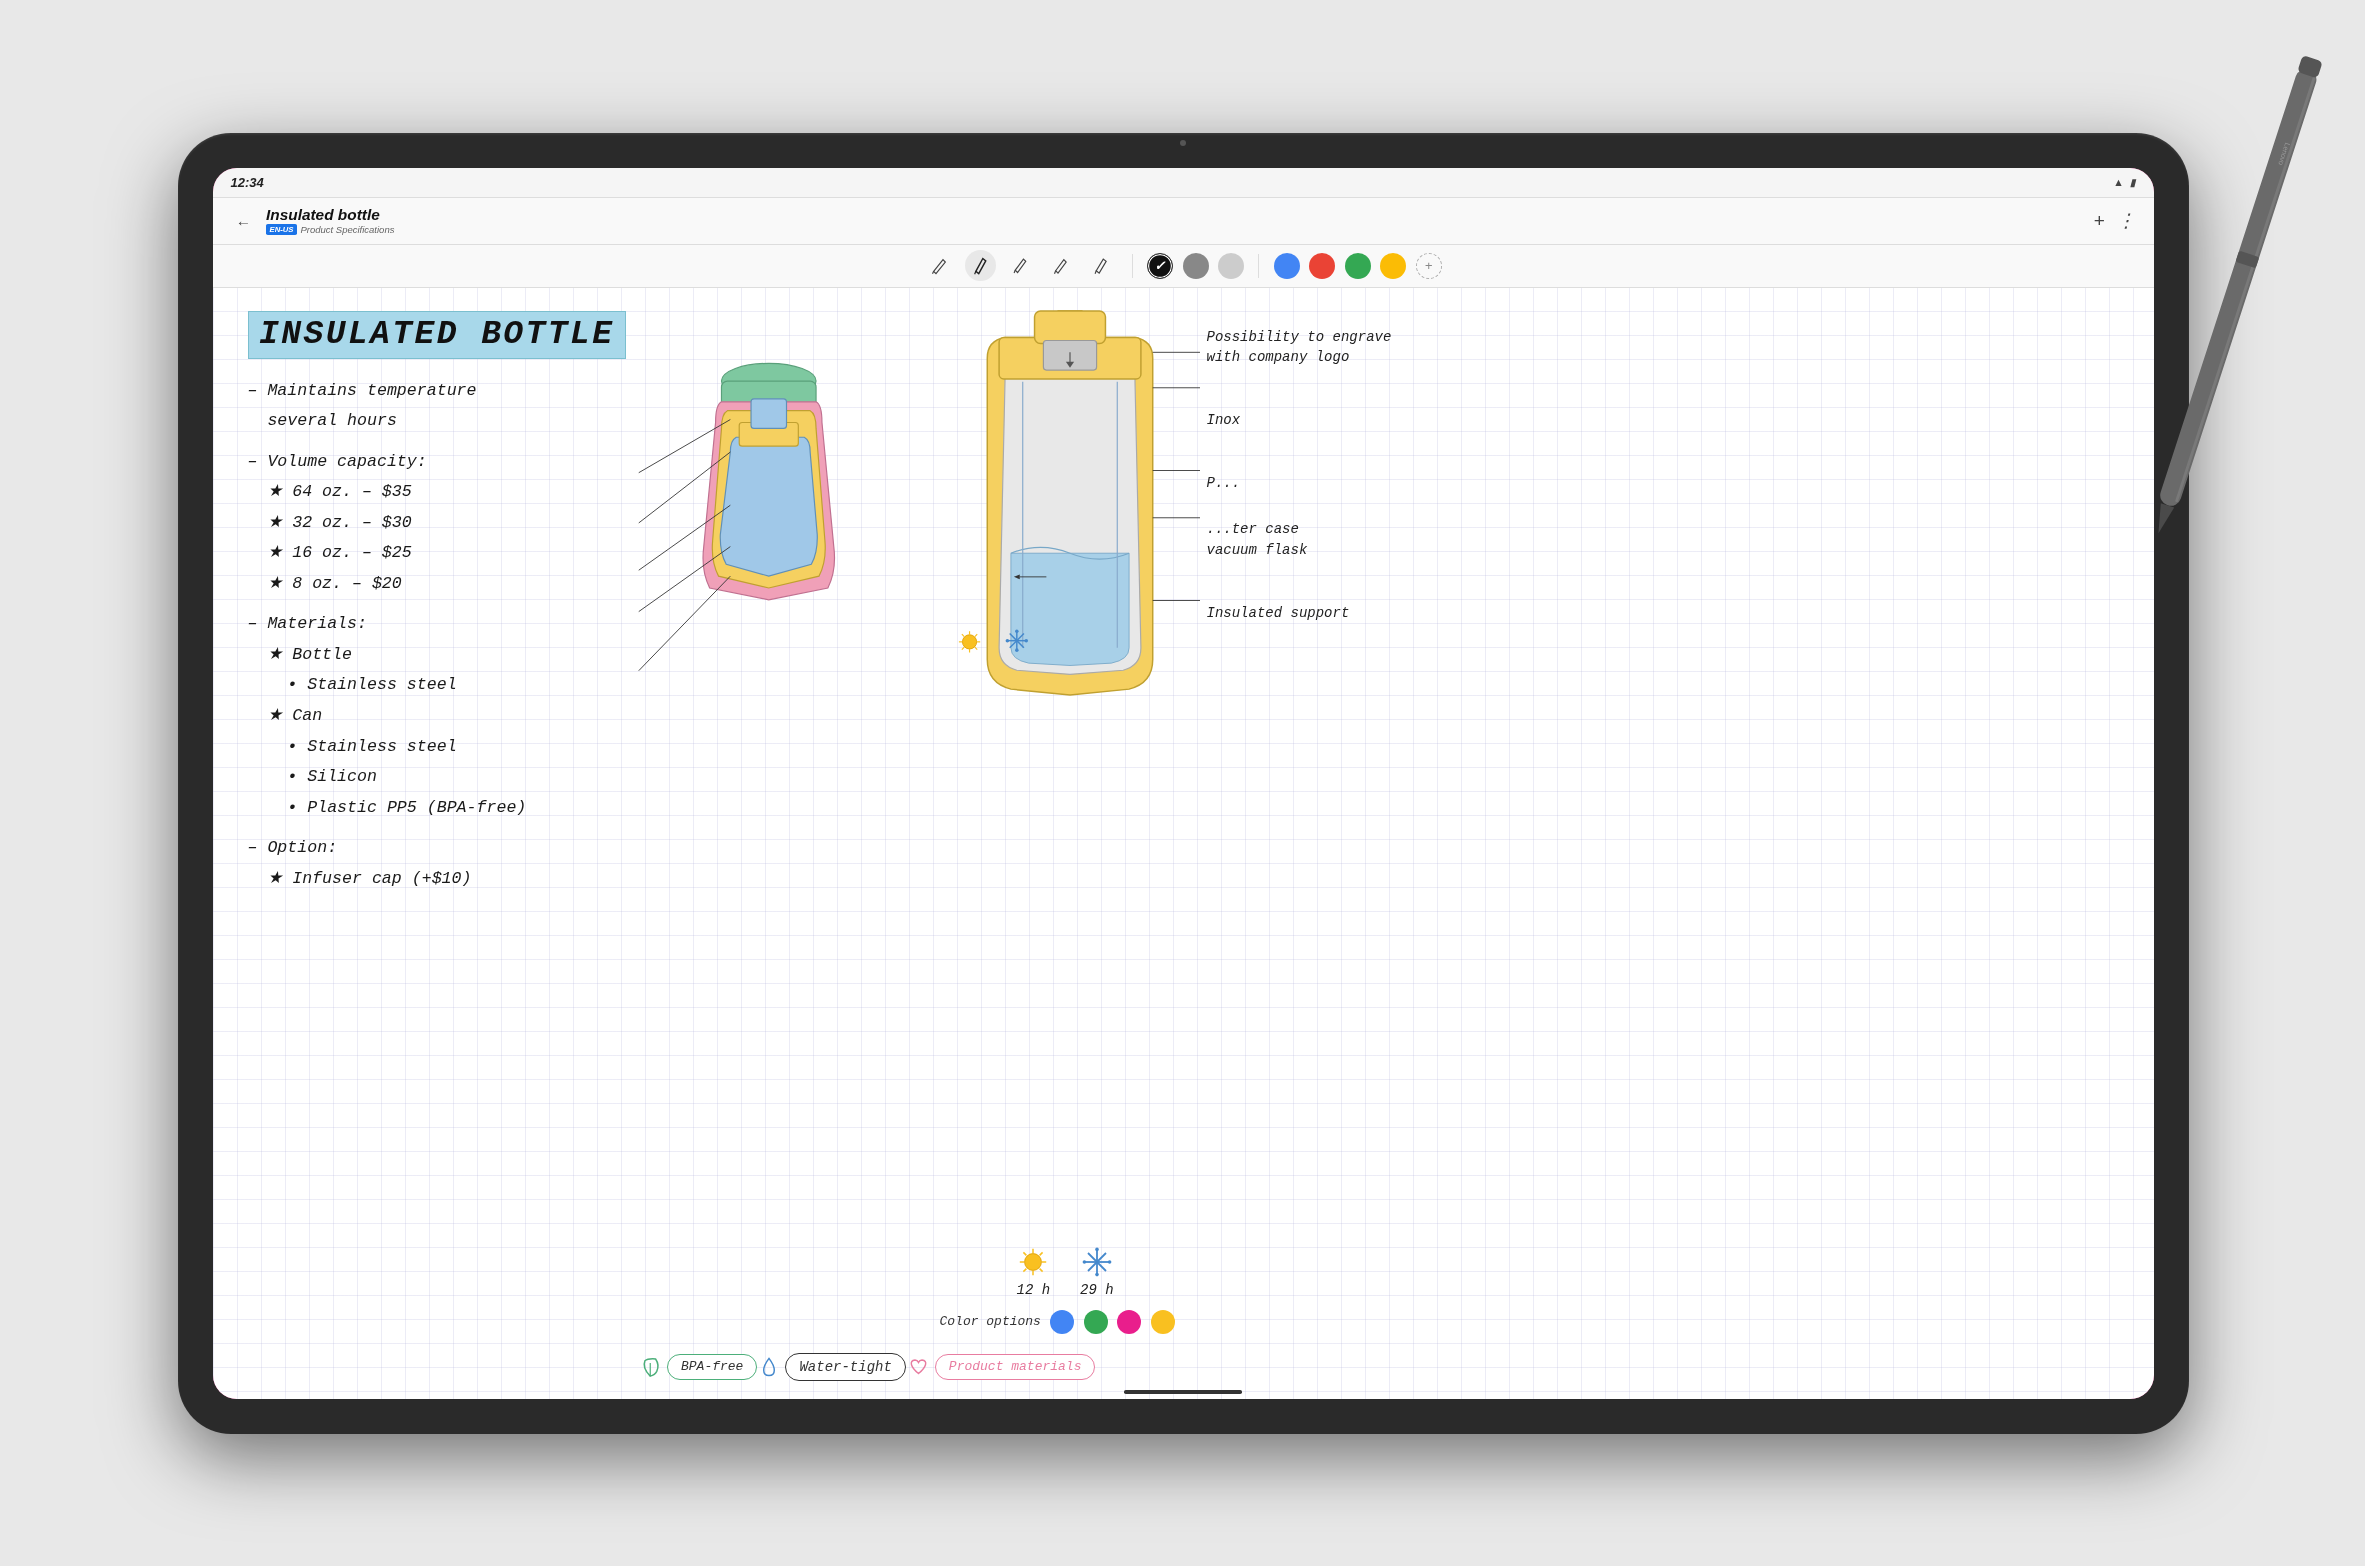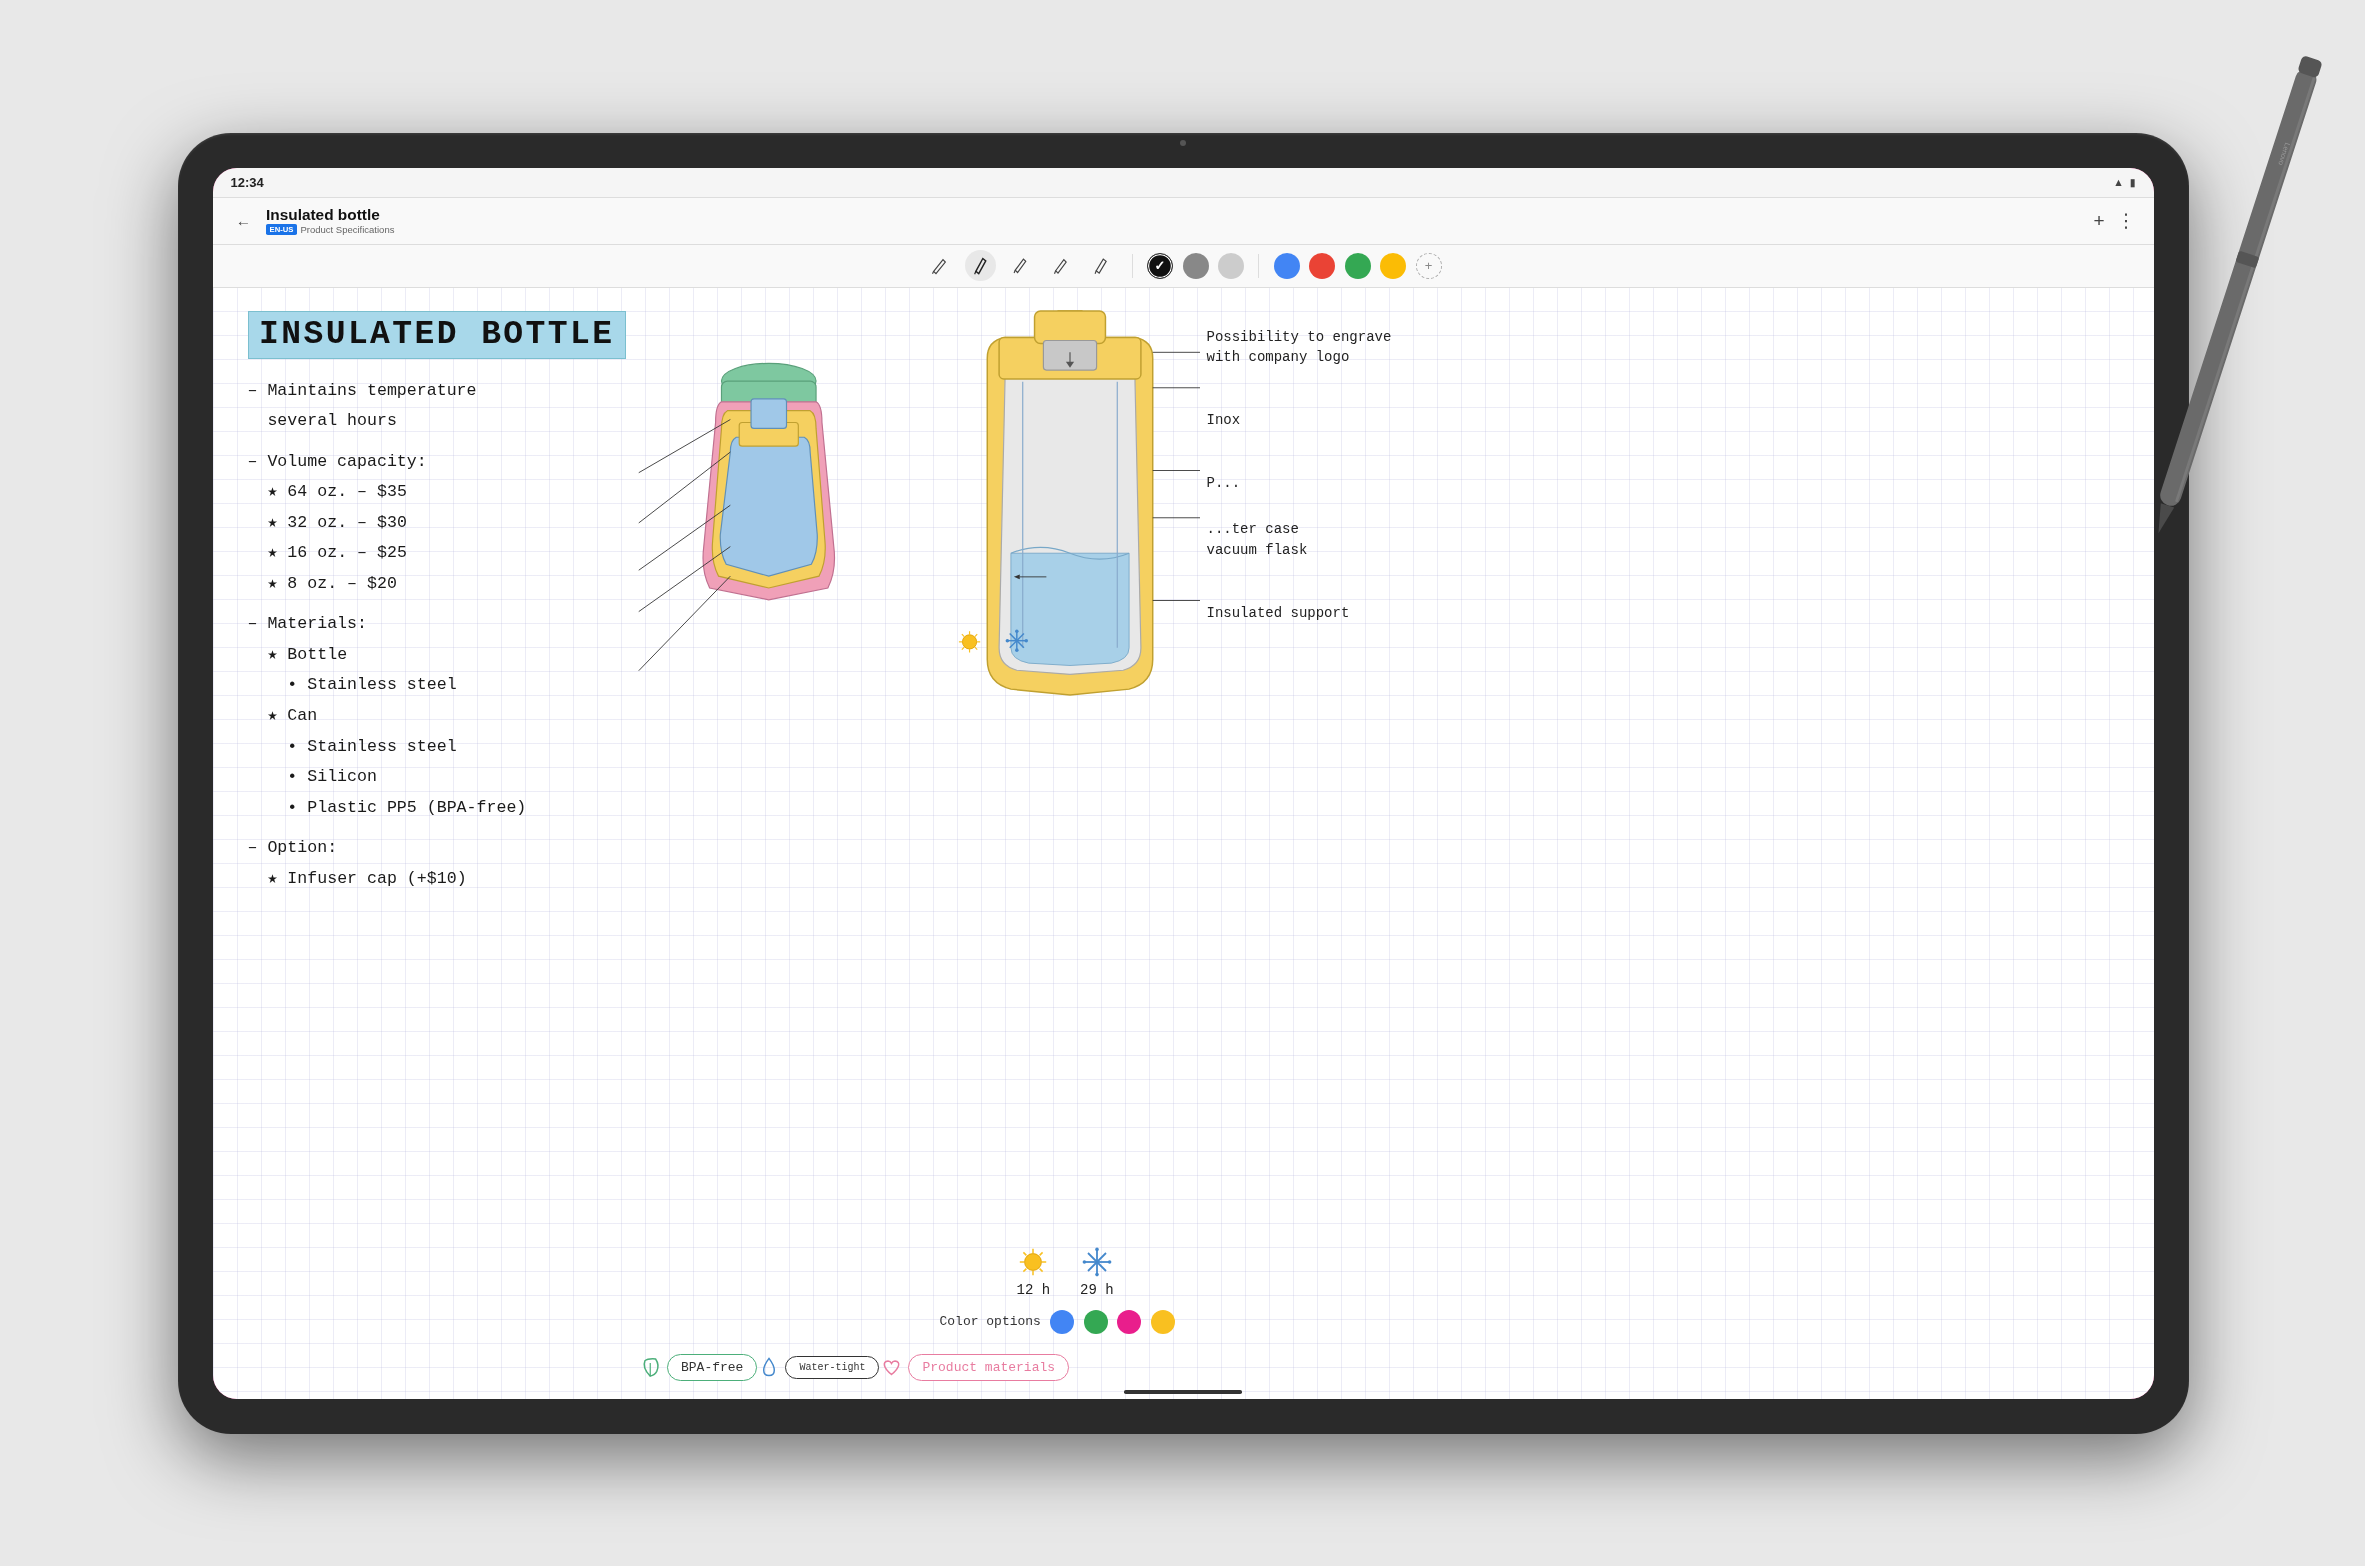--- a/index.html
+++ b/index.html
@@ -34,20 +34,21 @@
 
     .tablet-screen {
       position: absolute;
       top: 35px;
       left: 35px;
       right: 35px;
       bottom: 35px;
       background: #ec4899;
       border-radius: 24px;
       overflow: hidden;
+      font-style: italic;
     }
 
     
     .status-bar {
       position: absolute;
       top: 0;
       left: 0;
       right: 0;
       height: 30px;
       background: #f5f5f5;
@@ -570,21 +571,21 @@
               <path d="M19 34 Q5 20 10 8 Q15 4 28 5 Q35 15 30 26 Q27 32 19 34Z" fill="none" stroke="#4caf7a" stroke-width="2.5"></path>
               <line x1="19" y1="34" x2="19" y2="12" stroke="#4caf7a" stroke-width="2"></line>
             </svg>
             <div style="border:1.2px solid #4caf7a;border-radius:18px;padding:4.7px 13px;font-family:'Courier New',monospace;font-size:13px;color:#333;background:white;">BPA-free</div>
           </div>
 
           <div style="display:flex;align-items:center;gap:6px;">
             <svg width="20" height="22.5" viewBox="0 0 34 38">
               <path d="M17 4 Q26 16 26 24 Q26 33 17 33 Q8 33 8 24 Q8 16 17 4Z" fill="none" stroke="#4488cc" stroke-width="2.5"></path>
             </svg>
-            <div style="border:1.2px solid #333;border-radius:18px;padding:4.7px 13px;font-family:'Courier New',monospace;font-size:10px;color:#333;background:white;">Water-tight</div>
+            <div style="border:1.2px solid #333;border-radius:18px;padding:4.7px 13px;font-family:'Courier New',monospace;font-size:14px;color:#333;background:white;">Water-tight</div>
           </div>
 
           <div style="display:flex;align-items:center;gap:6px;">
             <svg width="21" height="21" viewBox="0 0 36 36">
               <path d="M18 30 Q8 22 6 15 Q4 8 12 7 Q16 7 18 11 Q20 7 24 7 Q32 8 30 15 Q28 22 18 30Z" fill="none" stroke="#e87ca0" stroke-width="2.5"></path>
             </svg>
             <div style="border:1.2px solid #e87ca0;border-radius:18px;padding:4.7px 13px;font-family:'Courier New',monospace;font-size:13px;color:#e87ca0;background:white;">Product materials</div>
           </div>
         </div>
 

